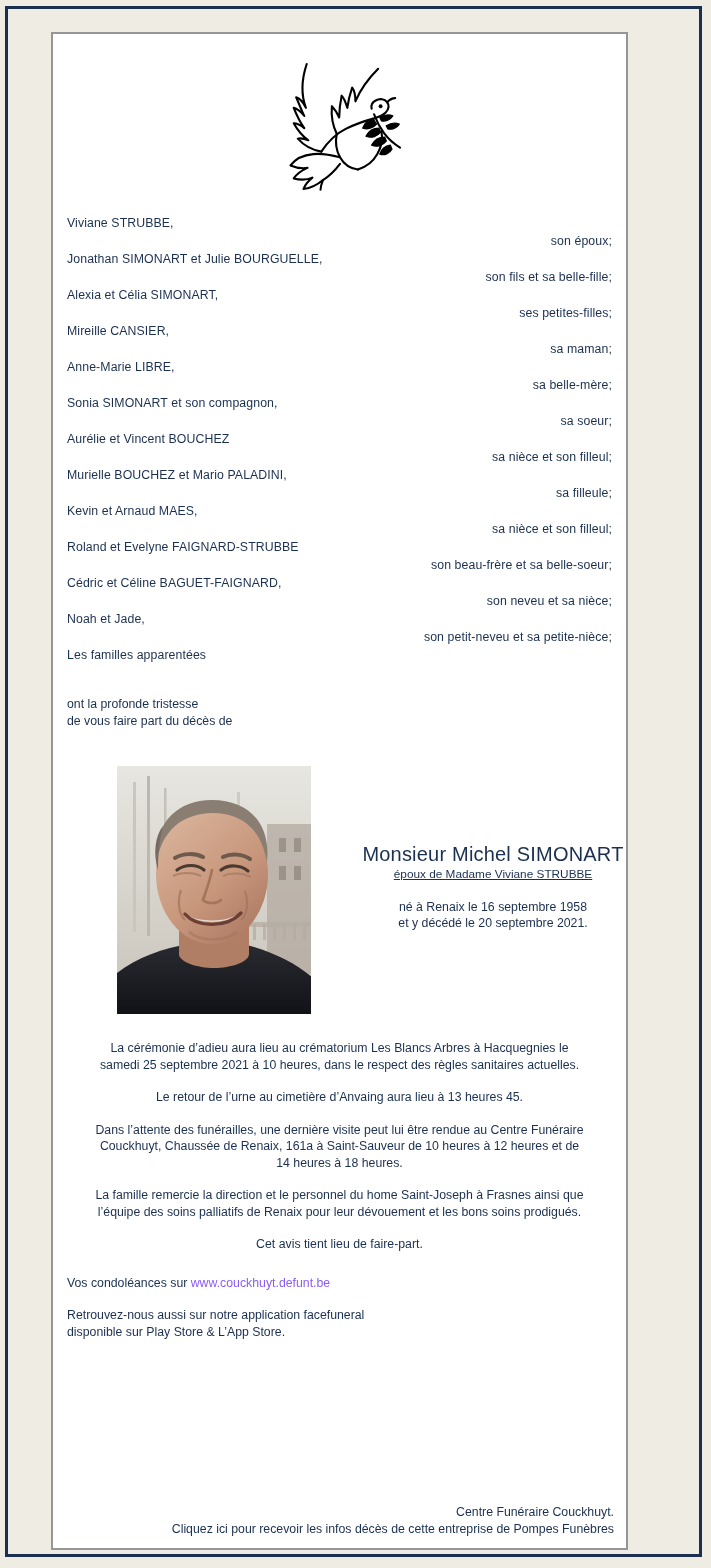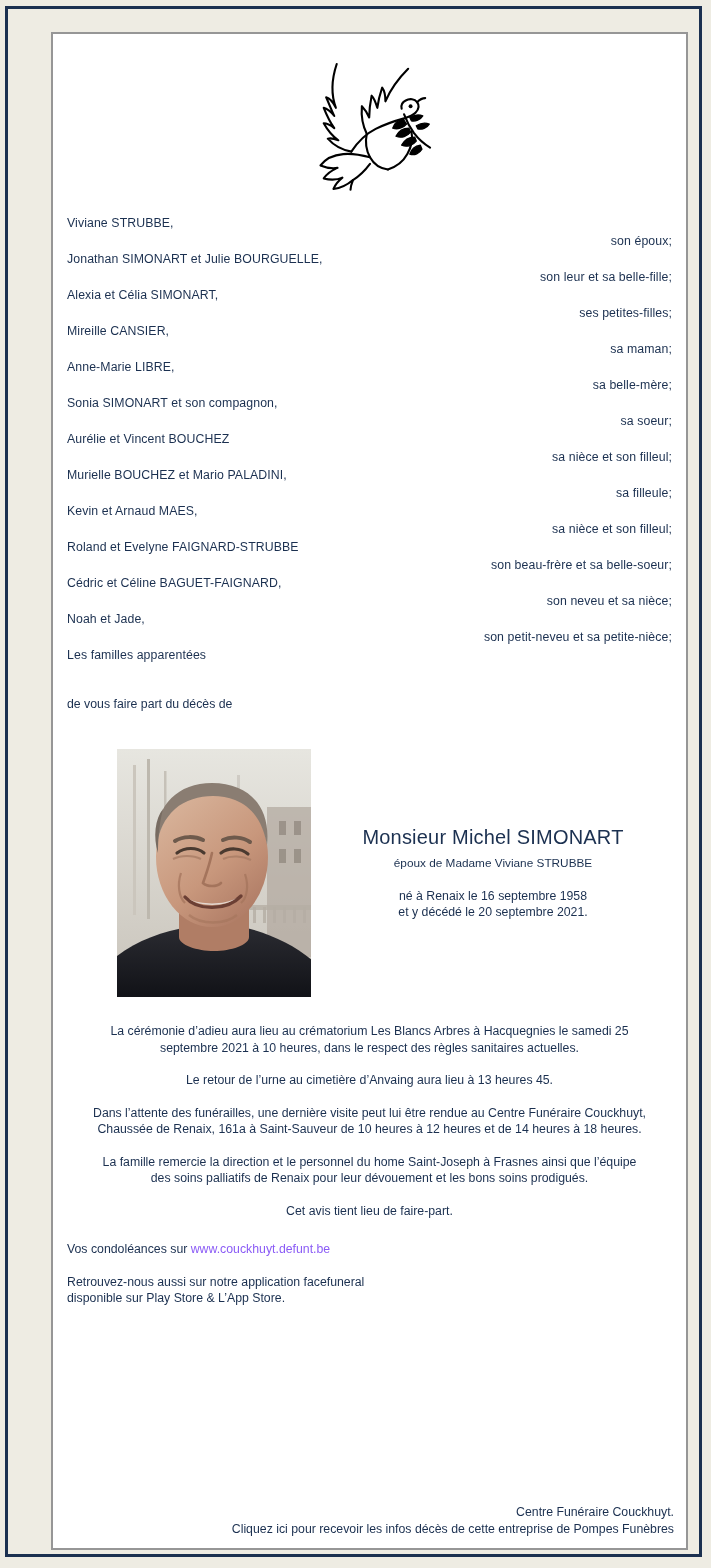--- a/index.html
+++ b/index.html
@@ -26,21 +26,21 @@
     border: 3px solid #1b3050;
     box-sizing: border-box;
     background: #eeece3;
   }
 
   
   .card {
     position: absolute;
     left: 43px;
     top: 23px;
-    width: 637px;
+    width: 577px;
     height: 1518px;
     box-sizing: border-box;
     border: 2px solid #969696;
     background: #ffffff;
     overflow: hidden;
   }
 
   
   .dove-wrap {
     height: 168px;
@@ -110,21 +110,21 @@
   }
   .deceased-name {
     font-size: 20px;
     line-height: 25px;
     font-weight: normal;
     margin: 0;
     letter-spacing: .2px;
   }
   .spouse-line {
     font-size: 11.8px;
-    margin-top: 6px;
+    text-decoration: underline;
   }
   .life-dates {
     font-size: 12.3px;
     line-height: 16px;
     margin-top: 18px;
   }
 
   
   .ceremony {
     margin-top: 16px;
@@ -210,21 +210,21 @@
     </div>
 
     <div class="roster">
 
       <div class="roster-row">
         <div class="roster-name">Viviane STRUBBE,</div>
         <div class="roster-rel">son époux;</div>
       </div>
       <div class="roster-row">
         <div class="roster-name">Jonathan SIMONART et Julie BOURGUELLE,</div>
-        <div class="roster-rel">son leur et sa belle-fille;</div>
+        <div class="roster-rel">son fils et sa belle-fille;</div>
       </div>
       <div class="roster-row">
         <div class="roster-name">Alexia et Célia SIMONART,</div>
         <div class="roster-rel">ses petites-filles;</div>
       </div>
       <div class="roster-row">
         <div class="roster-name">Mireille CANSIER,</div>
         <div class="roster-rel">sa maman;</div>
       </div>
       <div class="roster-row">
@@ -258,20 +258,21 @@
       <div class="roster-row">
         <div class="roster-name">Noah et Jade,</div>
         <div class="roster-rel">son petit-neveu et sa petite-nièce;</div>
       </div>
       <div class="roster-row">
         <div class="roster-name">Les familles apparentées</div>
         <div class="roster-rel"></div>
       </div>
 
       <div class="roster-tail">
+        <div>ont la profonde tristesse</div>
         <div>de vous faire part du décès de</div>
       </div>
     </div>
 
     <div class="identity">
 
       <div class="portrait">
         <svg width="194" height="248" viewBox="0 0 194 248" aria-hidden="true">
           <defs>
             <linearGradient id="skyGrad" x1="0" y1="0" x2="0" y2="1">

